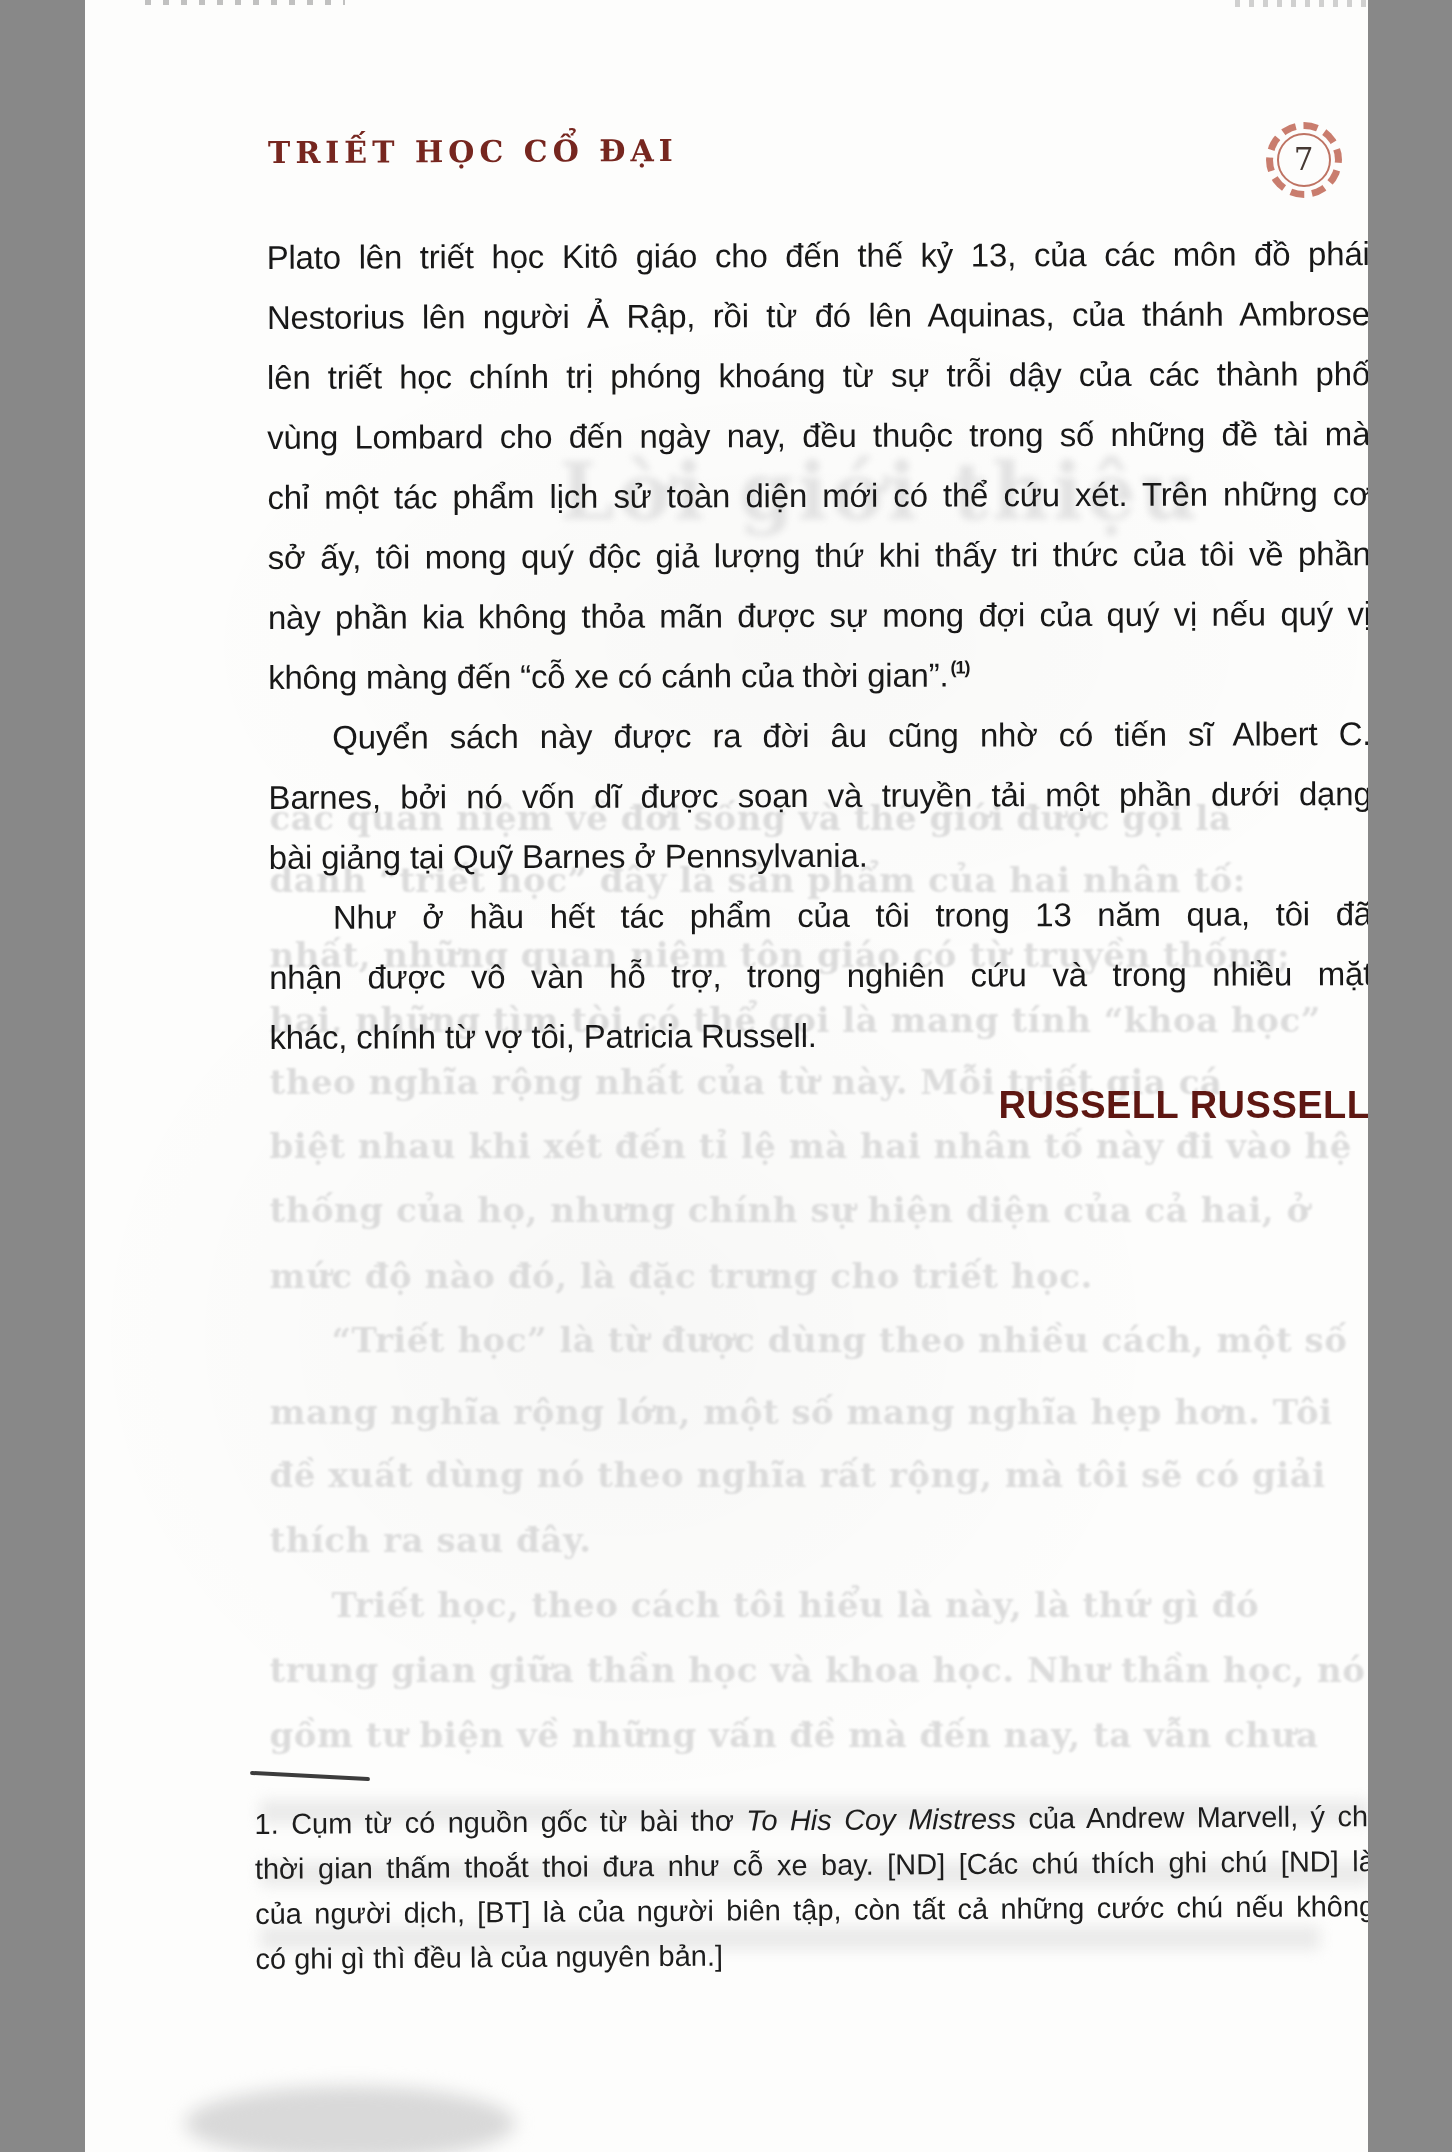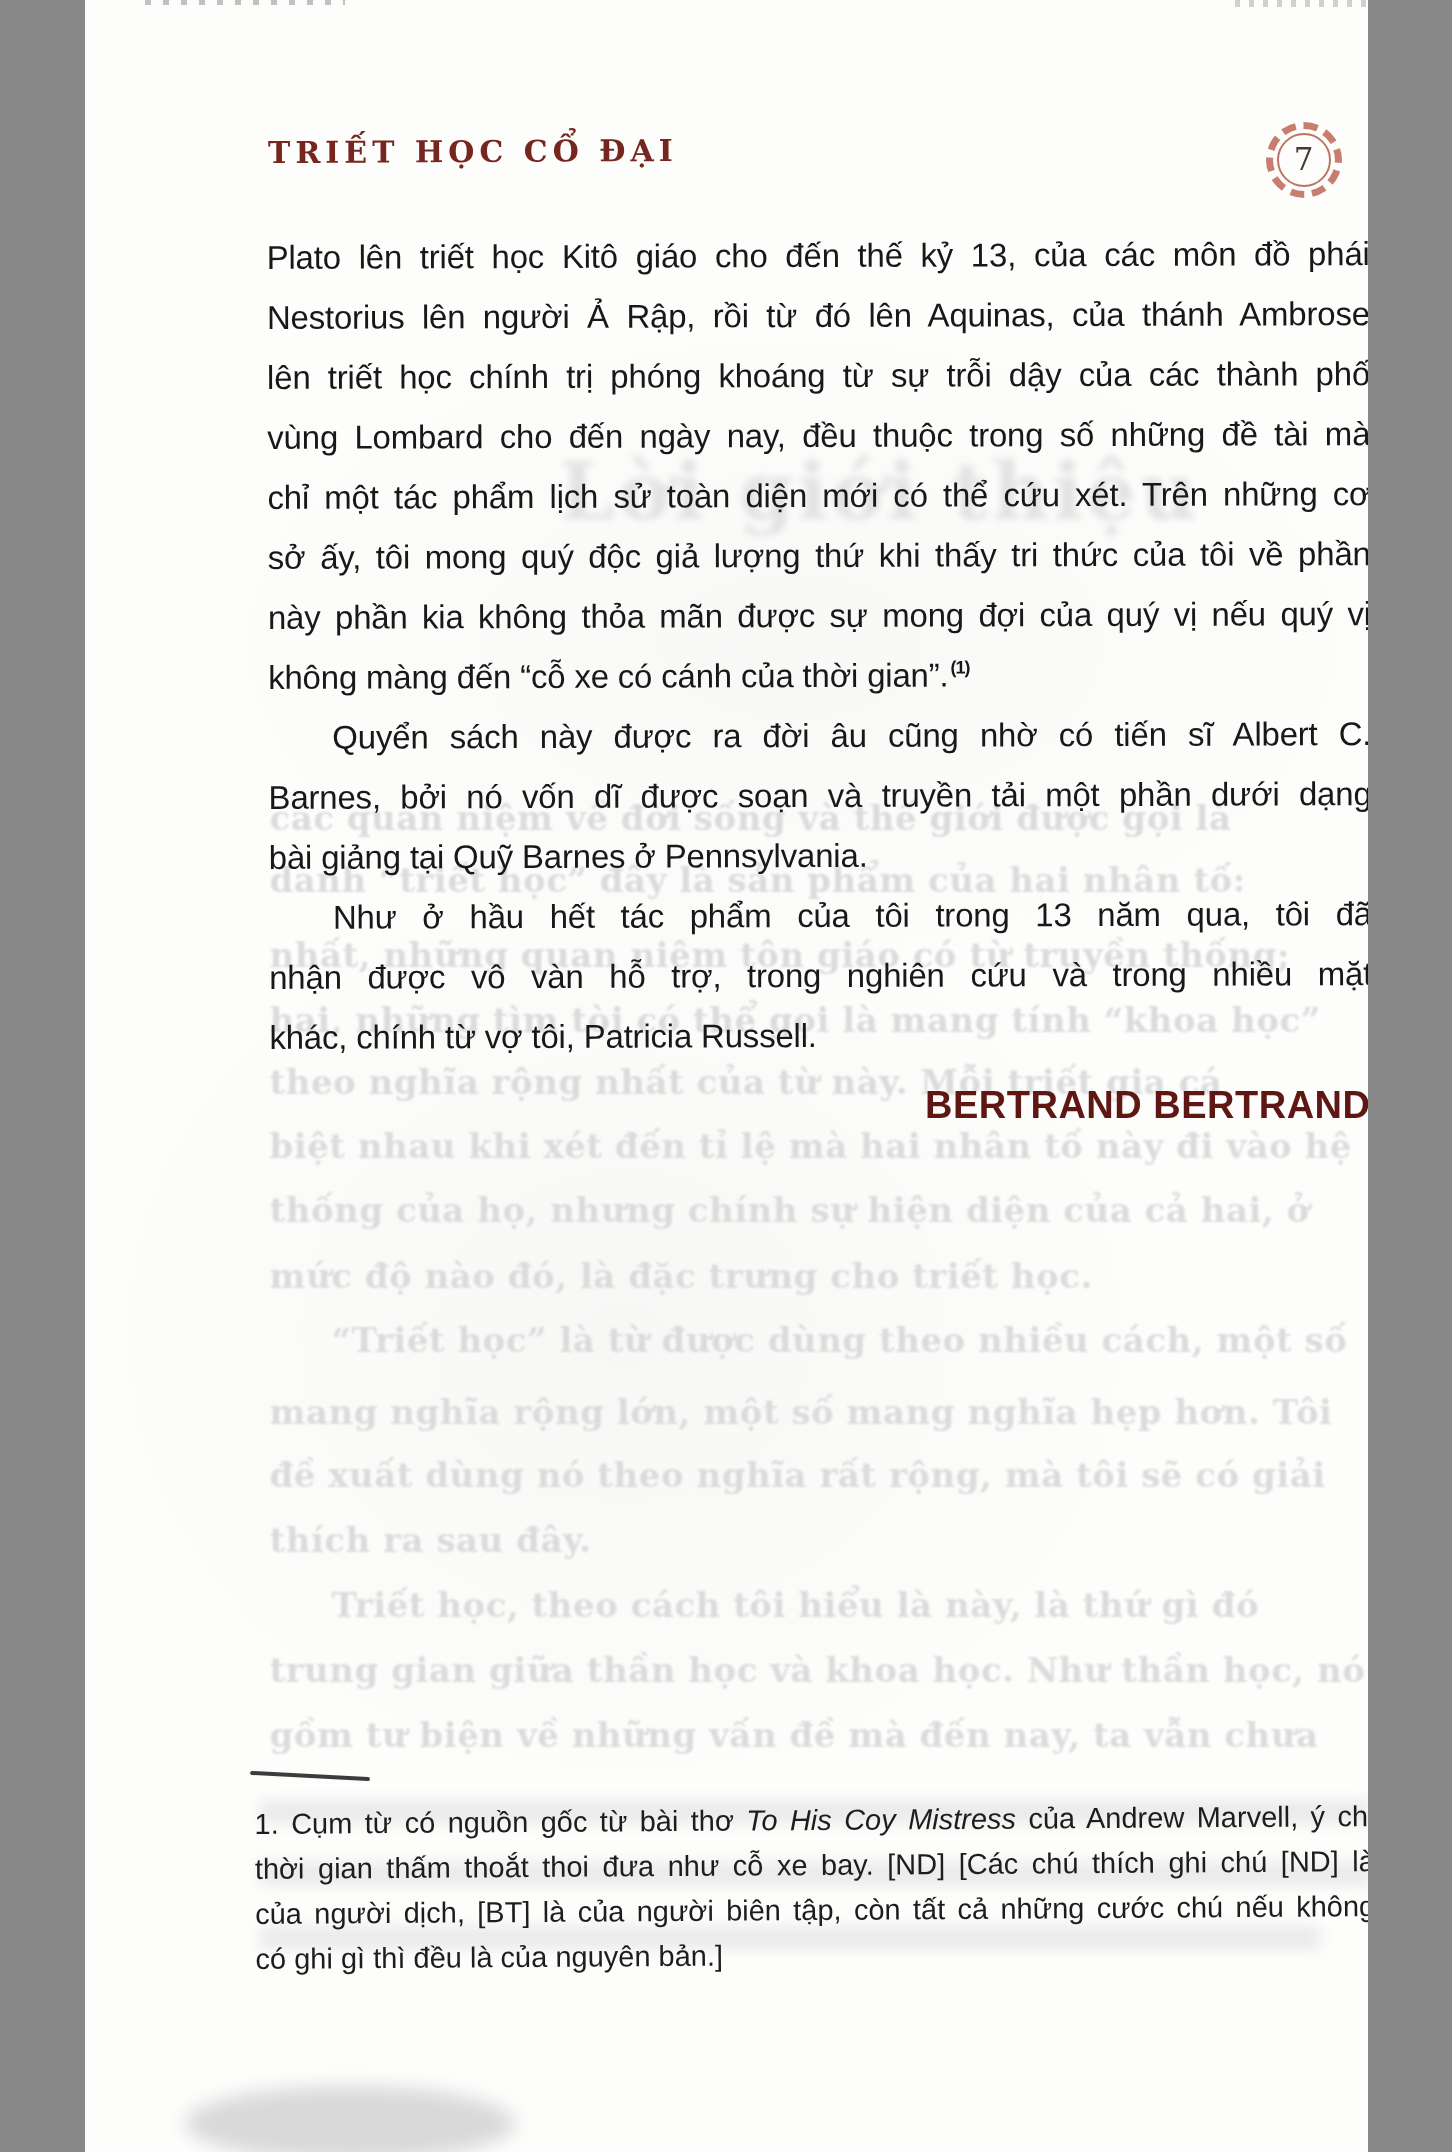--- a/index.html
+++ b/index.html
@@ -137,21 +137,21 @@
       <div class="bline">sở ấy, tôi mong quý độc giả lượng thứ khi thấy tri thức của tôi về phần</div>
       <div class="bline">này phần kia không thỏa mãn được sự mong đợi của quý vị nếu quý vị</div>
       <div class="bline last">không màng đến “cỗ xe có cánh của thời gian”.<sup>(1)</sup></div>
       <div class="bline ind">Quyển sách này được ra đời âu cũng nhờ có tiến sĩ Albert C.</div>
       <div class="bline">Barnes, bởi nó vốn dĩ được soạn và truyền tải một phần dưới dạng</div>
       <div class="bline last">bài giảng tại Quỹ Barnes ở Pennsylvania.</div>
       <div class="bline ind">Như ở hầu hết tác phẩm của tôi trong 13 năm qua, tôi đã</div>
       <div class="bline">nhận được vô vàn hỗ trợ, trong nghiên cứu và trong nhiều mặt</div>
       <div class="bline last">khác, chính từ vợ tôi, Patricia Russell.</div>
     </div>
-  <div class="signature">BERTRAND BERTRAND</div>
+  <div class="signature">RUSSELL RUSSELL</div>
 
   <div class="fn-sep"></div>
   <div class="fn-text">
 
   <div class="fline"><span>1. Cụm từ có nguồn gốc từ bài thơ </span><span class="it">To His Coy Mistress</span><span> của Andrew Marvell, ý chỉ</span></div>
       <div class="fline"><span>thời gian thấm thoắt thoi đưa như cỗ xe bay. [ND] [Các chú thích ghi chú [ND] là</span></div>
       <div class="fline"><span>của người dịch, [BT] là của người biên tập, còn tất cả những cước chú nếu không</span></div>
       <div class="fline last"><span>có ghi gì thì đều là của nguyên bản.]</span></div>
     </div>
 

